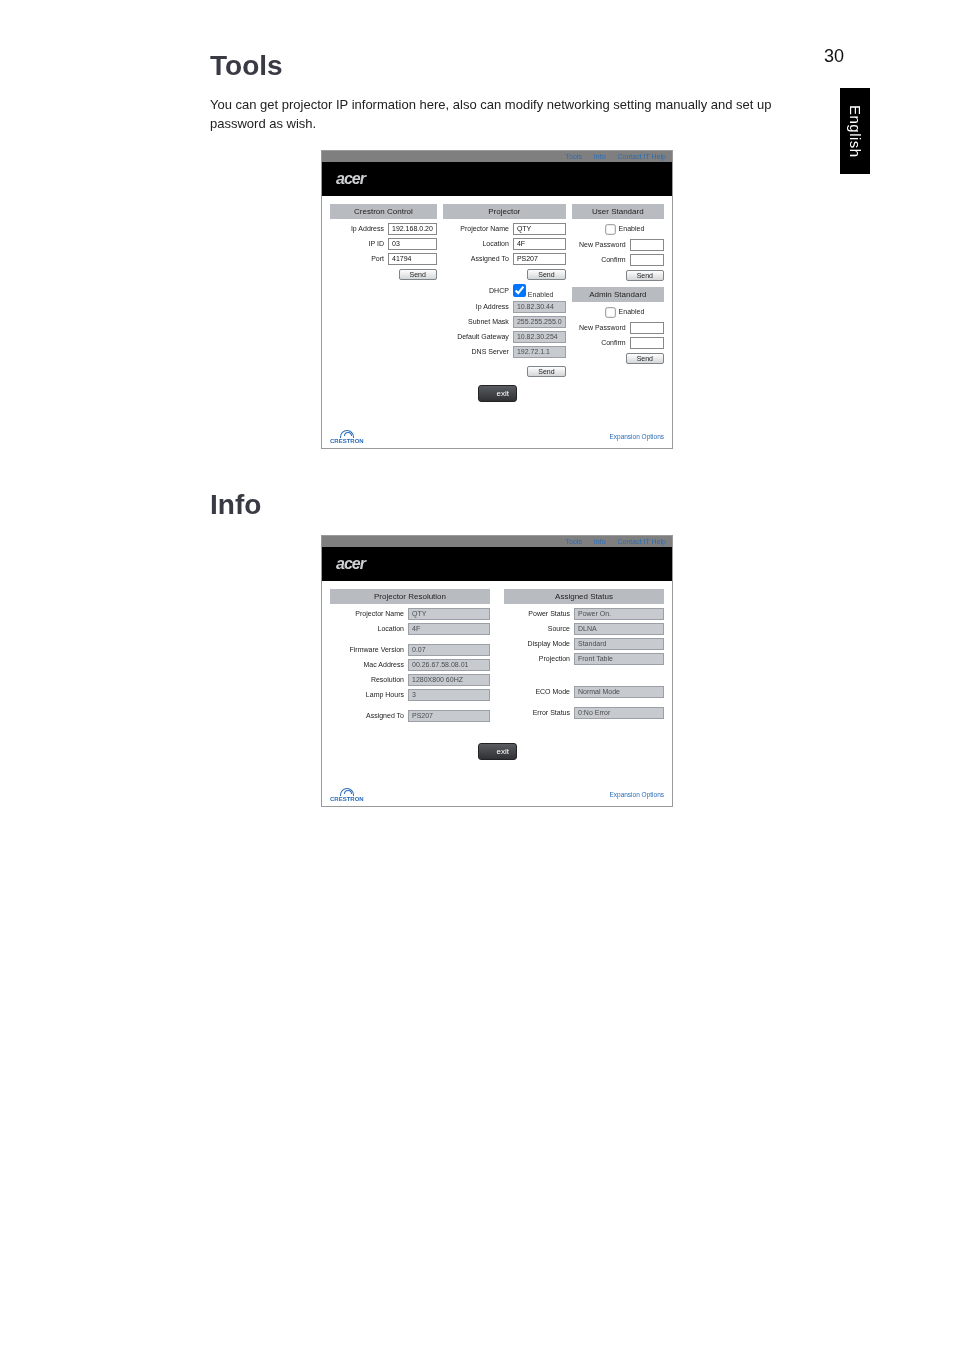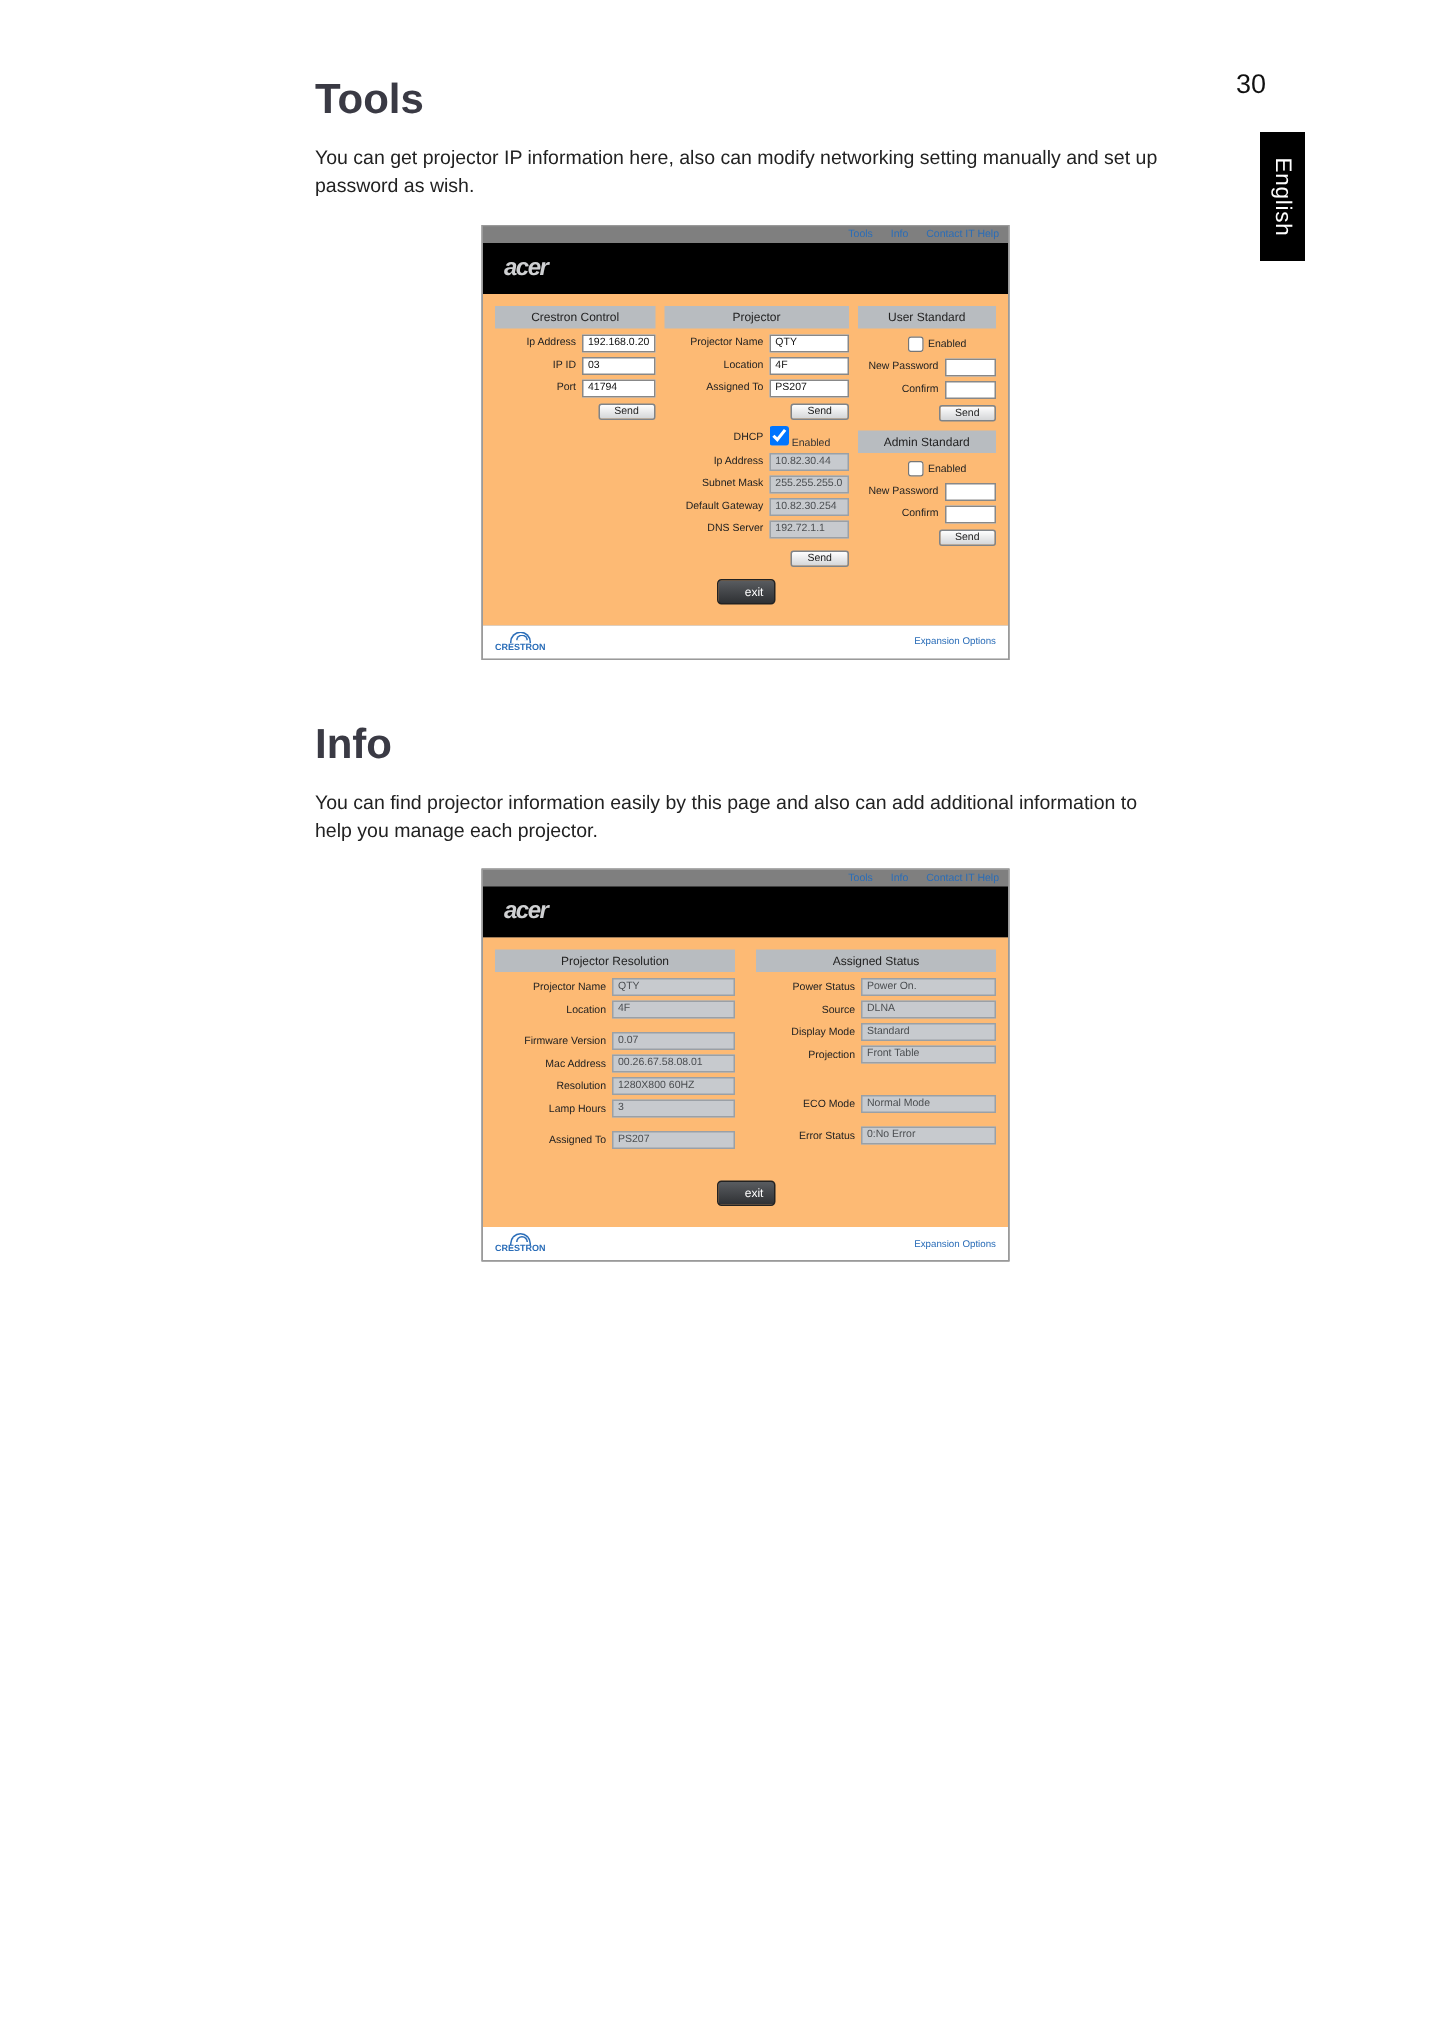--- a/index.html
+++ b/index.html
@@ -8,33 +8,33 @@
   .pagenum { position: absolute; top: 46px; right: 110px; font-size: 18px; color: #111; }
   .side-tab { position: absolute; right: 84px; top: 88px; width: 30px; height: 86px; background: #000; display: flex; align-items: center; justify-content: center; }
   .side-tab span { color: #fff; writing-mode: vertical-rl; font-size: 15px; letter-spacing: 0.5px; font-family: "Segoe UI", Arial, sans-serif; }
   h1 { font-size: 28px; font-weight: 600; color: #3a3a44; margin-bottom: 14px; font-family: "Segoe UI", Arial, sans-serif; }
   .lede { font-size: 13px; line-height: 1.45; color: #222; margin-bottom: 16px; }
   .shot { width: 352px; margin: 0 auto 40px auto; background: #808080; font-size: 7px; color: #222; border: 1px solid #9a9a9a; }
   .shot .topbar { background: #7f7f7f; text-align: right; padding: 2px 6px; color: #2a6db8; font-size: 7px; }
   .shot .topbar span { margin-left: 10px; }
   .shot .brand { background: #000; padding: 8px 14px; }
   .shot .brand-inner { color: #cfd0d2; font-family: Arial, sans-serif; font-weight: bold; font-size: 16px; font-style: italic; letter-spacing: -1px; display:inline-block; }
-  .panelbody { background: #fdba74; padding: 8px 8px 14px 8px; }
+  .panelbody { background: #ffffff; padding: 8px 8px 14px 8px; }
   
   .cols { display: flex; gap: 6px; }
   .col { flex: 1; }
   .colhead { background: #b8bcc0; text-align: center; font-size: 8px; padding: 3px 0; margin-bottom: 4px; color: #222; }
   .row { display: flex; align-items: center; margin-bottom: 3px; }
   .lbl { width: 58px; text-align: right; font-size: 7px; color: #222; padding-right: 4px; }
   .val { flex: 1; background: #fff; border: 1px solid #888; height: 12px; line-height: 10px; font-size: 7px; padding: 0 3px; color: #111; overflow: hidden; white-space: nowrap; }
   .val.ro { background: #c7cace; color: #4b4e51; border: 1px solid #9aa0a6; }
   .val.empty { background:#fff; }
   .btn { display:inline-block; background: linear-gradient(#fefefe,#d4d6d8); border:1px solid #7f8489; border-radius:2px; font-size:7px; padding:1px 10px; color:#222; }
   .rowbtn { text-align: right; margin-top: 4px; }
-  .bigbtn { display:block; margin: 8px auto 0 auto; background: linear-gradient(#595c60,#2f3134); color:#fff; border:1px solid #222; border-radius:3px; font-size:8px; padding:3px 18px; width:39px; text-align:right; }
+  .bigbtn { display:block; margin: 8px auto 10px auto; background: linear-gradient(#595c60,#2f3134); color:#fff; border:1px solid #222; border-radius:3px; font-size:8px; padding:3px 18px; width:39px; text-align:right; }
   .chkline { font-size:7px; text-align:left; padding-left:32px; margin-bottom:3px; }
   .chkline input { transform: scale(0.8); vertical-align: middle; }
   .footer { background:#fff; padding:4px 8px; display:flex; justify-content:space-between; align-items:center; }
   .crestron { display:flex; flex-direction:column; align-items:center; font-size:6px; color:#2a6db8; font-weight:bold; line-height:1; }
   .crestron .swirl { width:14px; height:8px; border:1.5px solid #2a6db8; border-bottom:none; border-radius:8px 8px 0 0; position:relative; }
   .crestron .swirl:after { content:""; position:absolute; top:1px; left:3px; width:6px; height:3px; border:1.2px solid #2a6db8; border-bottom:none; border-radius:6px 6px 0 0;}
   .expopt { font-size:6.5px; color:#2a6db8; }
   
   .infocols { display:flex; gap:14px; }
   .infocol { flex:1; }
@@ -149,21 +149,20 @@
     <div class="footer">
       <div class="crestron">
           <div class="swirl"></div>
           <span>CRESTRON</span>
         </div>
       <div class="expopt">Expansion Options</div>
     </div>
   </div>
 
   <h1>Info</h1>
-  <p class="lede">You can find projector information easily by this page and also can add additional information to help you manage each projector.</p>
 
   <div class="shot">
     <div class="topbar">
       <span>Tools</span>
       <span>Info</span>
       <span>Contact IT Help</span>
     </div>
     <div class="brand">
       <span class="brand-inner">acer</span>
     </div>

